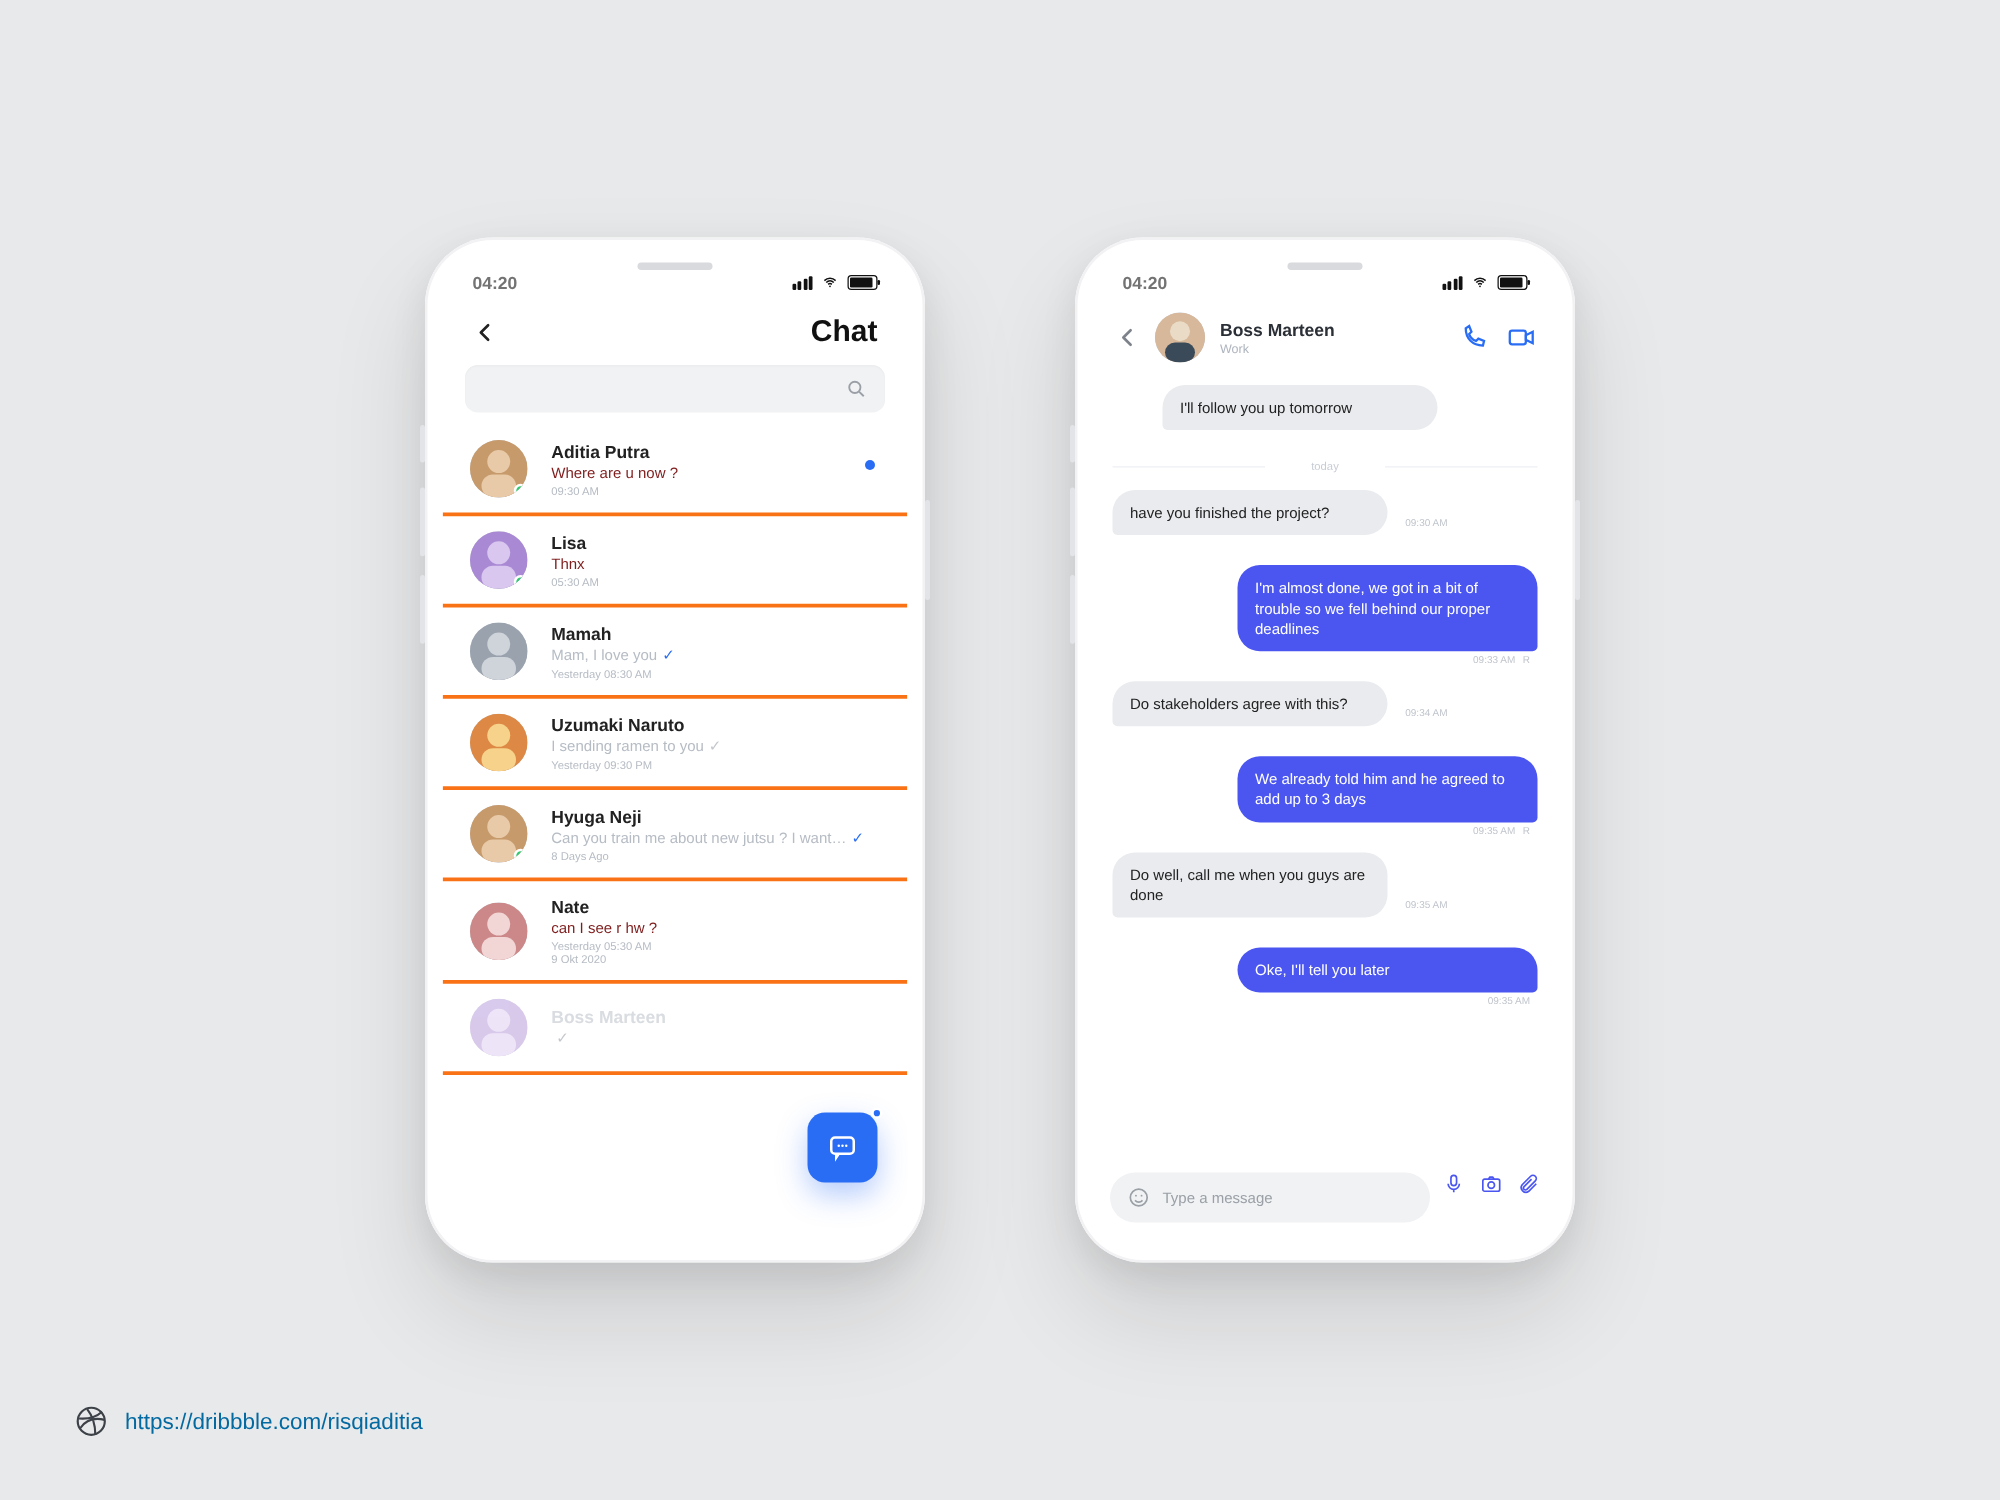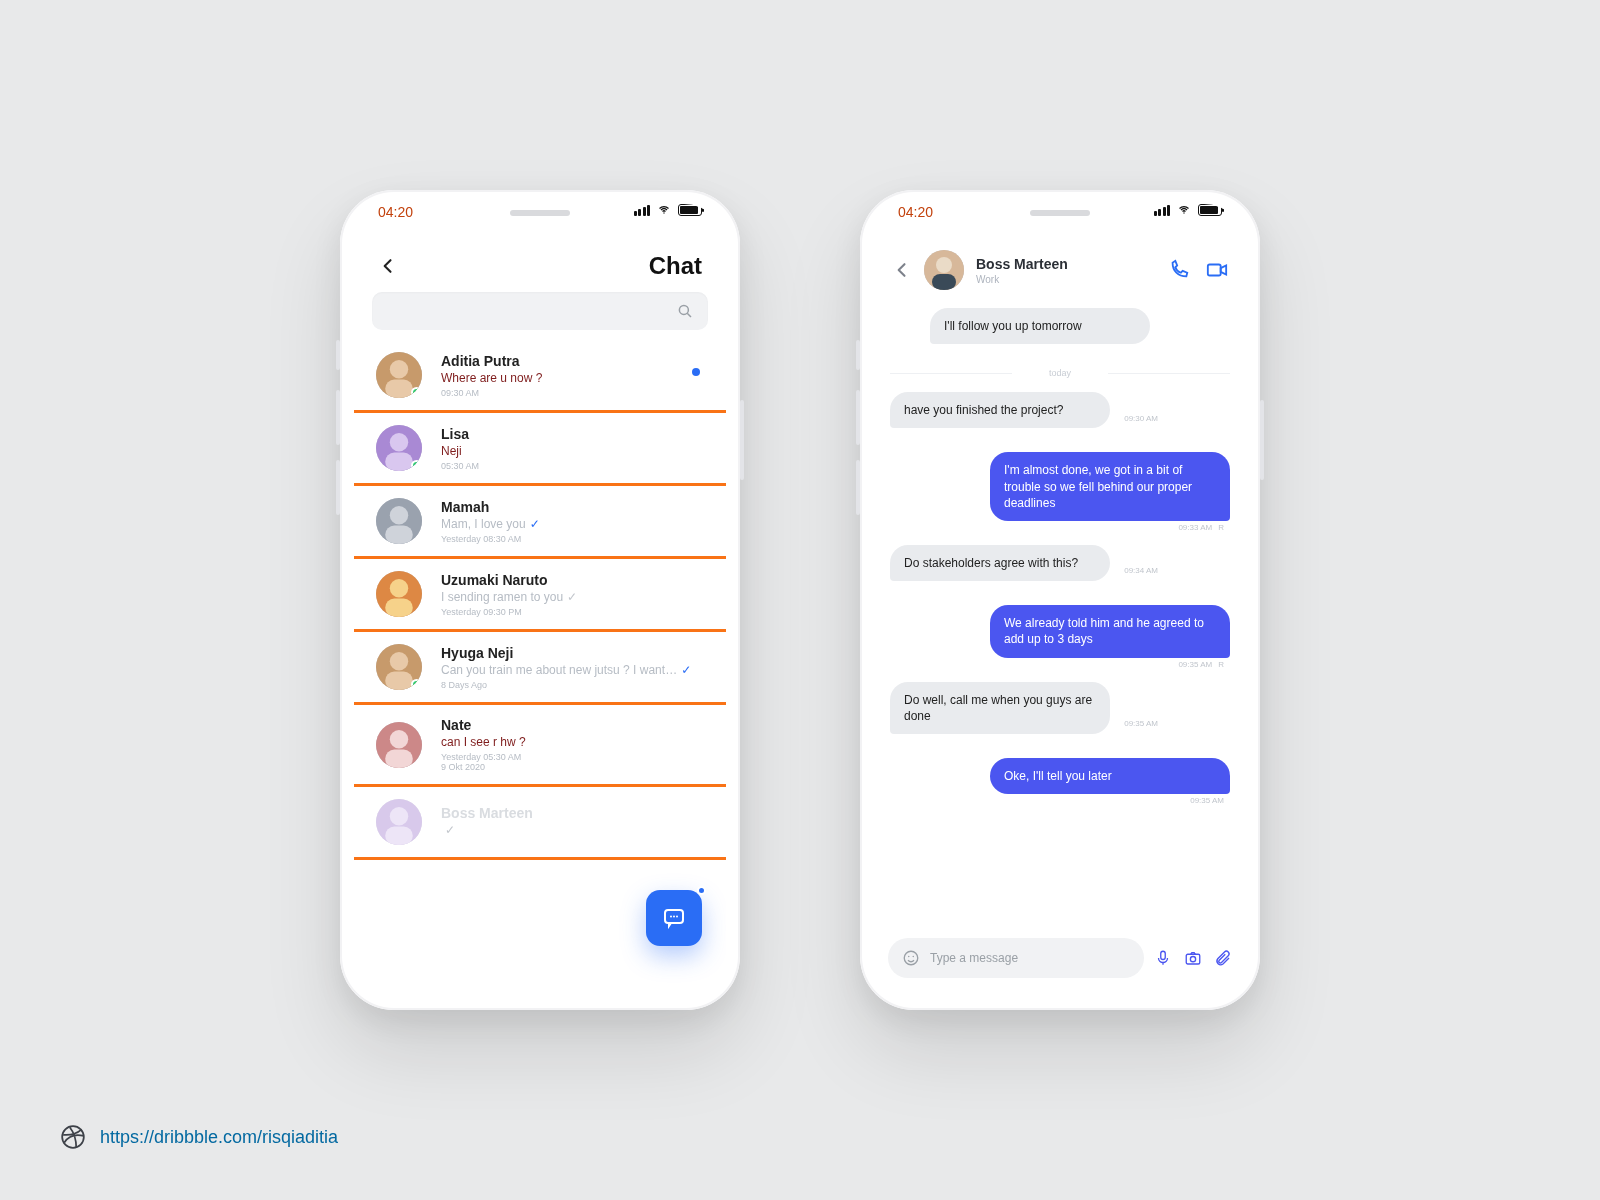--- a/index.html
+++ b/index.html
@@ -40,22 +40,22 @@
     content:""; position:absolute; left:50%; top:6px; transform:translateX(-50%);
     width:60px; height:6px; border-radius:3px; background:#d9dadd;
   }
   .side-btn { position:absolute; background:#e3e4e8; border-radius:3px; }
   .sb-l1{ left:-4px; top:150px; width:4px; height:30px;}
   .sb-l2{ left:-4px; top:200px; width:4px; height:55px;}
   .sb-l3{ left:-4px; top:270px; width:4px; height:55px;}
   .sb-r { right:-4px; top:210px; width:4px; height:80px;}
 
   .statusbar {
-    height: 44px; display:flex; align-items:flex-start; justify-content:space-between;
-    padding: 0 24px; font-weight:400; font-size:14px; color:#c2410c;
+    height: 44px; display:flex; align-items:center; justify-content:space-between;
+    padding: 0 24px; font-weight:700; font-size:14px; color:#737373;
   }
   .sb-icons { display:flex; gap:6px; align-items:center; }
   .sig { display:flex; gap:1.5px; align-items:flex-end; }
   .sig span{ width:3px; background:#111; border-radius:1px;}
   .sig span:nth-child(1){height:5px}.sig span:nth-child(2){height:7px}
   .sig span:nth-child(3){height:9px}.sig span:nth-child(4){height:11px}
   .wifi{width:16px;height:12px;}
   .batt{width:24px;height:12px;border:1.5px solid #111;border-radius:3px;position:relative;}
   .batt::after{content:"";position:absolute;right:-3px;top:3px;width:2px;height:4px;background:#111;border-radius:1px;}
   .batt::before{content:"";position:absolute;left:1px;top:1px;bottom:1px;width:18px;background:#111;border-radius:1px;}
@@ -116,21 +116,21 @@
   .bubble.out{ background:#4b56f0; color:#fff; margin-left:auto; border-bottom-right-radius:4px; max-width:240px;}
   .btime{ position:absolute; font-size:8px; color:#c0c5cc; bottom:-13px; white-space:nowrap;}
   .bubble.in .btime{ right:-48px; bottom:4px;}
   .bubble.out .btime{ right:6px; bottom:-13px;}
   .bubble.out .btime .r{ margin-left:6px;}
   .daysep{ text-align:center; font-size:9px; color:#c8cdd4; margin:8px 0 14px; position:relative;}
   .daysep::before,.daysep::after{content:"";position:absolute;top:50%;width:36%;height:1px;background:#eef0f3;}
   .daysep::before{left:0}.daysep::after{right:0}
 
   .composer{
-    margin:8px 14px 18px; display:flex; align-items:center; gap:10px;
+    margin:8px 14px 18px; display:flex; gap:10px;
   }
   .compose-field{
     flex:1; height:40px; background:#f1f2f4; border-radius:20px;
     display:flex; align-items:center; gap:10px; padding:0 14px; color:#9aa0a6; font-size:12px;
   }
   .comp-actions{display:flex;gap:12px;color:#4b56f0;}
   .comp-actions svg{width:18px;height:18px;cursor:pointer;}
 
   
   .credit{
@@ -207,21 +207,21 @@
     <div class="avatar">
               <div class="sil"><svg viewBox="0 0 40 40">
                   <rect width="40" height="40" fill="#a989d4"></rect>
                   <circle cx="20" cy="15" r="8" fill="#d9c7ef"></circle>
                   <rect x="8" y="24" width="24" height="16" rx="8" fill="#d9c7ef"></rect>
                 </svg></div>
               <span class="presence"></span>
             </div>
     <div class="meta">
       <div class="name">Lisa</div>
-      <div class="preview ">Neji</div>
+      <div class="preview ">Thnx</div>
       <div class="ts">05:30 AM</div>
     </div>
     </div>
           <div class="row">
     <div class="avatar">
               <div class="sil"><svg viewBox="0 0 40 40">
                   <rect width="40" height="40" fill="#9aa2ae"></rect>
                   <circle cx="20" cy="15" r="8" fill="#cfd3da"></circle>
                   <rect x="8" y="24" width="24" height="16" rx="8" fill="#cfd3da"></rect>
                 </svg></div>

